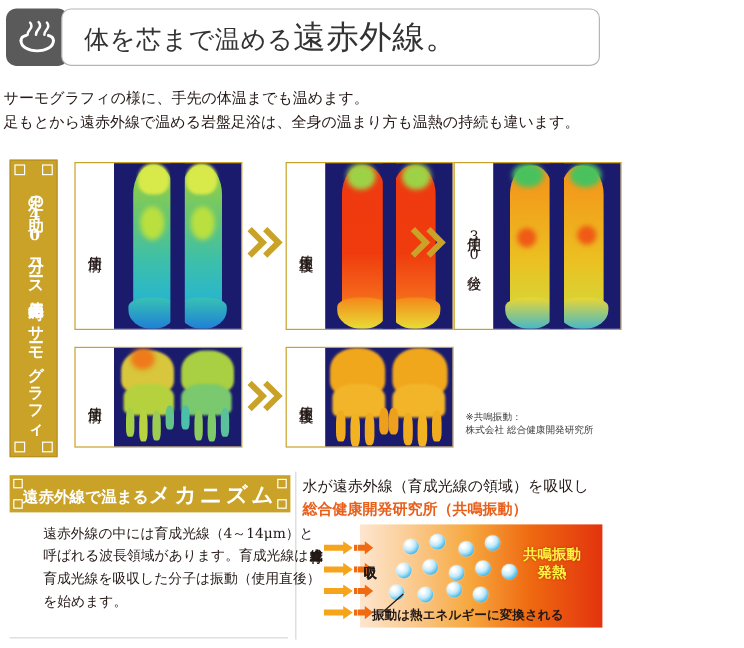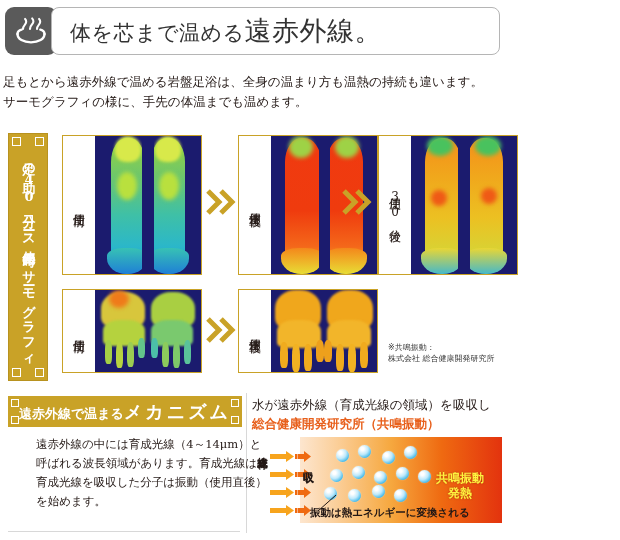--- a/index.html
+++ b/index.html
@@ -119,21 +119,21 @@
   .mol{position:absolute;width:13px;height:13px;border-radius:50%;
      background:radial-gradient(circle at 34% 30%,#ffffff 12%,#bfe9fb 45%,#37b5e8 78%,#1d93c9 100%);
      box-shadow:0 0 1px rgba(255,255,255,.9);}
   .kyuushuu{position:absolute;left:50px;top:26px;
      writing-mode:vertical-rl;text-orientation:upright;
      font-size:11px;font-weight:bold;color:#231815;line-height:1.05;
      font-family:"DejaVu Sans","Liberation Sans",sans-serif;}
   .resonance{position:absolute;right:6px;top:18px;width:72px;text-align:center;
      color:#fff33f;font-size:12px;font-weight:bold;line-height:1.25;
      text-shadow:0 0 2px rgba(120,20,0,.55);
-     font-family:"DejaVu Sans","Liberation Sans",sans-serif;margin-top:16px;}
+     font-family:"DejaVu Sans","Liberation Sans",sans-serif;}
   .convert{position:absolute;left:58px;bottom:3px;
      font-size:10.5px;font-weight:bold;color:#231815;white-space:nowrap;
      font-family:Liberation Sans, sans-serif;}
 </style>
 </head>
 <body>
 
 <div class="page">
 
   <div class="header">
@@ -148,22 +148,22 @@
       </svg>
     </div>
     <div class="header-title-box">
       <div class="header-title">
         <span>体を芯まで温める</span><span class="big">遠赤外線。</span>
       </div>
     </div>
   </div>
 
   <div class="lead">
+    <div>サーモグラフィの様に、手先の体温までも温めます。</div>
     <div>足もとから遠赤外線で温める岩盤足浴は、全身の温まり方も温熱の持続も違います。</div>
-    <div>サーモグラフィの様に、手先の体温までも温めます。</div>
   </div>
 
   <div class="thermo">
 
     <div class="vbanner">
       <span>足の助40分コース使用時のサーモグラフィ</span>
       <i class="vb-corner vb-tl"></i>
       <i class="vb-corner vb-tr"></i>
       <i class="vb-corner vb-bl"></i>
       <i class="vb-corner vb-br"></i>

